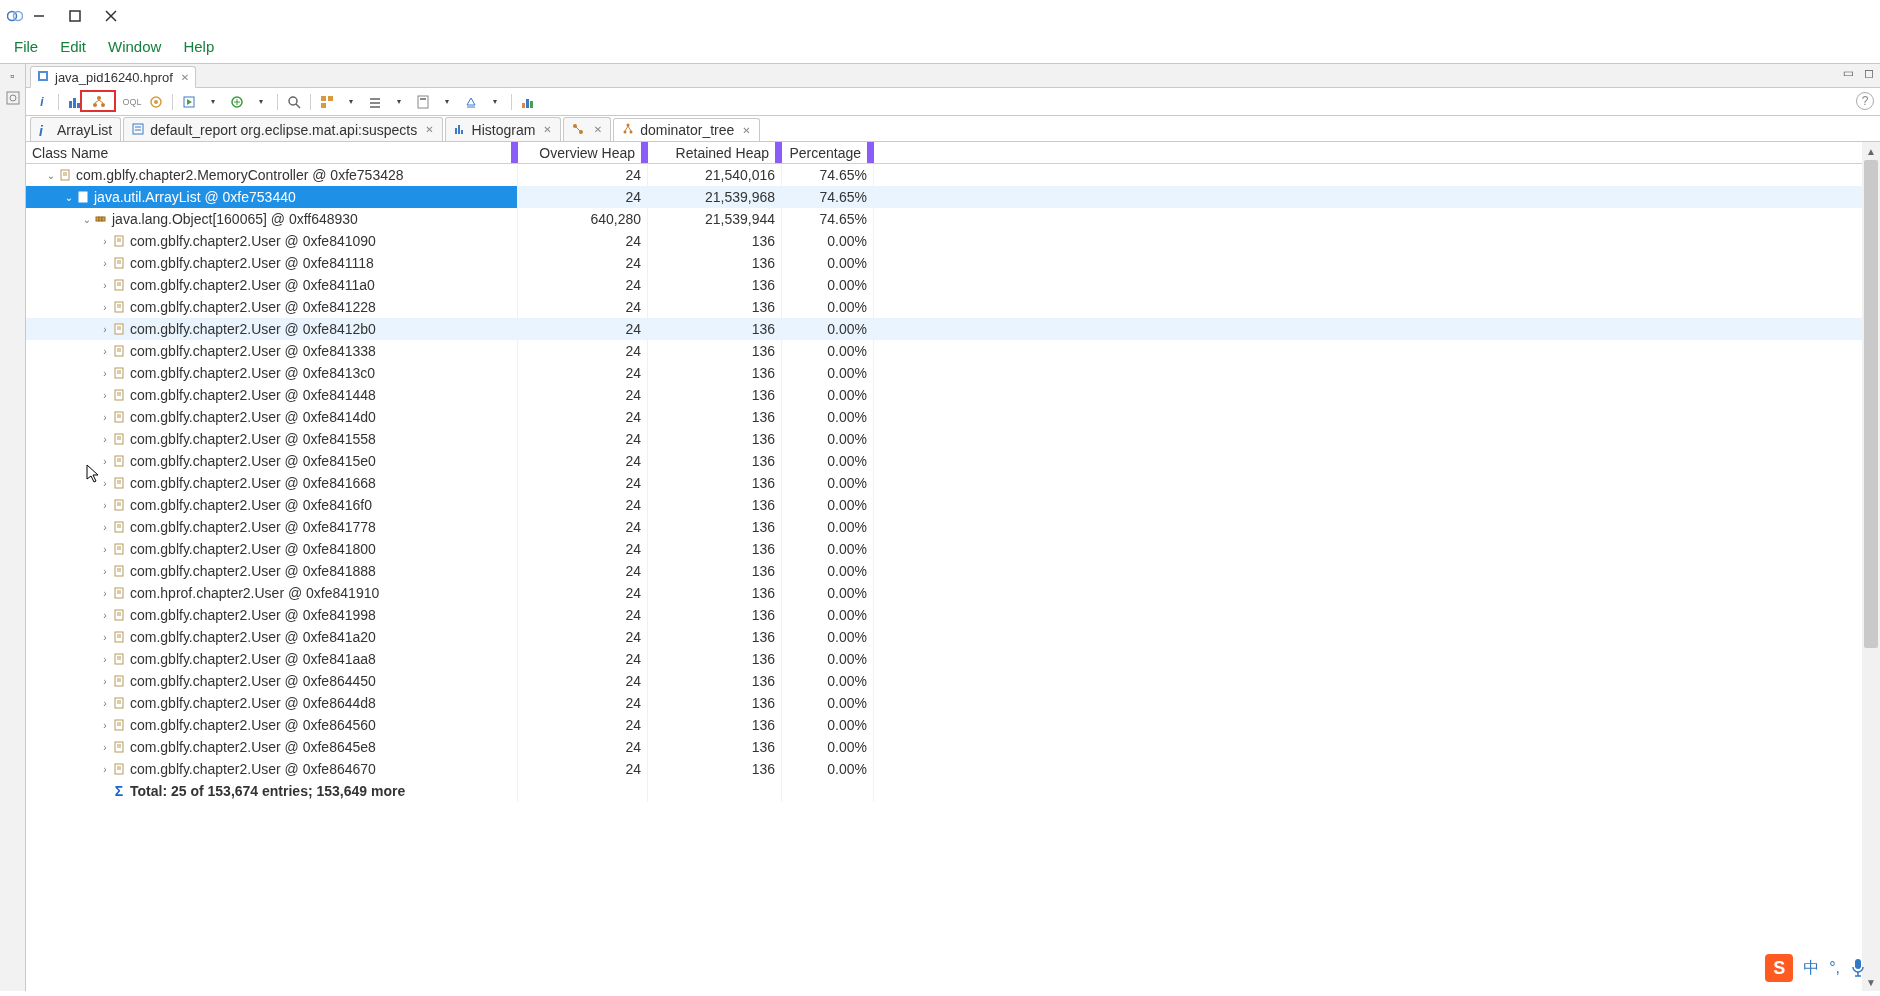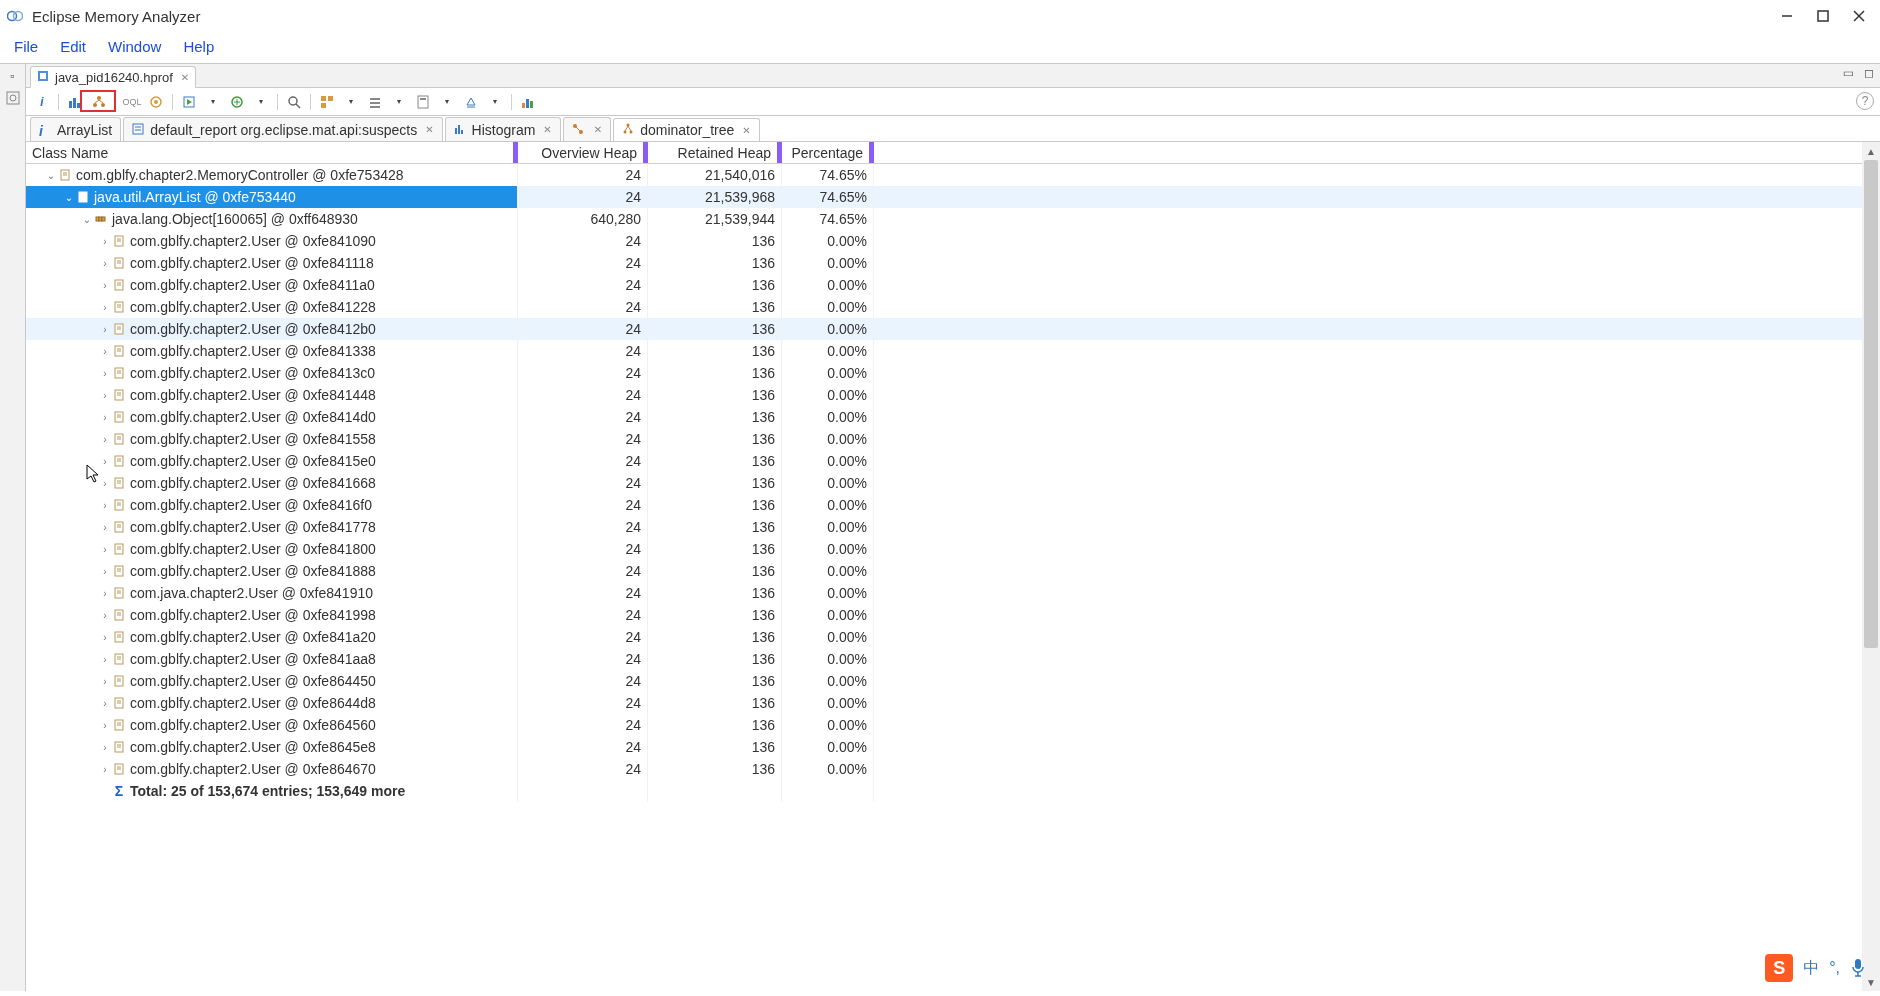--- a/index.html
+++ b/index.html
@@ -2,21 +2,21 @@
 <html><head>
 <meta charset="utf-8">
 <style>
 * { margin: 0; padding: 0; box-sizing: border-box; font-family: "Segoe UI", Tahoma, sans-serif; }
 html, body { width: 100%; height: 100%; background: #fff; color: #333; overflow: hidden; }
 .titlebar { display: flex; align-items: center; height: 32px; padding: 0 6px; background: #fff; }
 .titlebar .logo { width: 18px; height: 18px; margin-right: 8px; display:inline-flex; align-items:center; justify-content:center;}
 .titlebar .title { font-size: 15px; color: #333; flex: 1; }
 .winbtns { display: flex; gap: 22px; align-items: center; padding-right: 8px; color:#444; }
 .winbtns span { width: 14px; height: 14px; display:inline-flex; align-items:center; justify-content:center; font-size: 14px;}
-.menubar { display: flex; gap: 2px; padding: 4px 4px 6px 4px; font-size: 15px; color: #1d4ed8; }
+.menubar { display: flex; gap: 2px; padding: 4px 4px 6px 4px; font-size: 15px; color: #15803d; }
 .menubar .menuitem { padding: 2px 10px; }
 
 .outer { display: flex; height: calc(100% - 68px); border-top: 1px solid #c9c9c9; }
 .left-gutter { width: 26px; border-right: 1px solid #c9c9c9; background: #f2f2f2; display:flex; flex-direction:column; align-items:center; gap:6px; padding-top:4px;}
 .left-gutter .icn { width:16px; height:16px; display:inline-flex; align-items:center; justify-content:center; font-size:12px; color:#444;}
 .main { flex: 1; display: flex; flex-direction: column; overflow:hidden;}
 
 .editor-tabs { height: 24px; background: #f2f2f2; border-bottom: 1px solid #c9c9c9; display:flex; align-items:flex-end; padding-left:4px; position:relative;}
 .editor-tab { height: 22px; background: #fff; border: 1px solid #c9c9c9; border-bottom: 1px solid #fff; border-radius: 3px 3px 0 0; padding: 0 6px; display:flex; align-items:center; font-size:13px; gap:4px; margin-bottom:-1px;}
 .editor-tab .ticn { width:14px; height:14px; display:inline-flex;}
@@ -31,21 +31,21 @@
 .toolbar .helpright { position:absolute; right:6px; top:4px; width:18px; height:18px; border:1px solid #aaa; border-radius:50%; color:#888; display:flex; align-items:center; justify-content:center; font-size:12px;}
 
 .content-tabs { height: 26px; border-bottom: 1px solid #c9c9c9; display:flex; align-items:flex-end; font-size:14px; overflow:hidden; padding-left:4px;}
 .ctab { height:24px; border:1px solid #c9c9c9; border-bottom:none; border-radius:3px 3px 0 0; background:#f7f7f7; padding:0 8px; display:flex; align-items:center; gap:4px; margin-right:2px; white-space:nowrap;}
 .ctab.active { background:#fff; border-bottom:1px solid #fff; margin-bottom:-1px;}
 .ctab .ticn { width:14px; height:14px; display:inline-flex;}
 .ctab .close { color:#888; font-size:10px; margin-left:4px;}
 
 .table-wrap { flex:1; overflow:auto; position:relative;}
 .theadrow { display:flex; font-size:14px; color:#333; border-bottom:1px solid #d0d0d0; height:22px; background:#fff; position:sticky; top:0;}
-.theadrow .th { border-right:5px solid #8b5cf6; display:flex; align-items:center; padding:0 6px;}
+.theadrow .th { border-right:7px solid #8b5cf6; display:flex; align-items:center; padding:0 6px;}
 .th-name { width:492px; }
 .th-shallow { width:130px; justify-content:flex-end;}
 .th-retained { width:134px; justify-content:flex-end;}
 .th-pct { width:92px; justify-content:flex-end;}
 .th-rest { flex:1; border-right:none;}
 
 .row { display:flex; font-size:14px; height:22px; align-items:center;}
 .row .cell { border-right:1px solid #f1f1f1; padding:0 6px; display:flex; align-items:center; height:100%;}
 .row .c-name { width:492px; overflow:hidden; white-space:nowrap;}
 .row .c-shallow { width:130px; justify-content:flex-end;}
@@ -81,21 +81,20 @@
 </head>
 <body>
 
 <div class="titlebar">
   <span class="logo">
     <svg width="16" height="16" viewBox="0 0 16 16">
         <circle cx="5" cy="8" r="4.5" fill="none" stroke="#3a7ac9" stroke-width="1.5"></circle>
         <circle cx="11" cy="8" r="4.5" fill="none" stroke="#7fa9e0" stroke-width="1.5"></circle>
       </svg>
   </span>
-  <span class="title">Eclipse Memory Analyzer</span>
   <div class="winbtns">
     <span>
         <svg width="12" height="12">
           <line x1="1" y1="6" x2="11" y2="6" stroke="#333" stroke-width="1.5"></line>
         </svg>
       </span>
     <span>
         <svg width="12" height="12">
           <rect x="1" y="1" width="10" height="10" fill="none" stroke="#333" stroke-width="1.5"></rect>
         </svg>
@@ -645,21 +644,21 @@
             <div class="cell c-name">
               <span class="indent" style="width:66px"></span>
               <span class="arrow" style="">›</span>
               <span class="ficn">
                 <svg width="12" height="12">
                   <rect x="2" y="1" width="8" height="10" fill="#fff" stroke="#b59a5a"></rect>
                   <line x1="4" y1="4" x2="8" y2="4" stroke="#b59a5a"></line>
                   <line x1="4" y1="6" x2="8" y2="6" stroke="#b59a5a"></line>
                 </svg>
               </span>
-              <span class="classname">com.java.chapter2.User @ 0xfe841910</span>
+              <span class="classname">com.hprof.chapter2.User @ 0xfe841910</span>
             </div>
             <div class="cell c-shallow">24</div>
             <div class="cell c-retained">136</div>
             <div class="cell c-pct">0.00%</div>
             <div class="cell c-rest"></div>
           </div>
           <div class="row">
             <div class="cell c-name">
               <span class="indent" style="width:66px"></span>
               <span class="arrow" style="">›</span>

